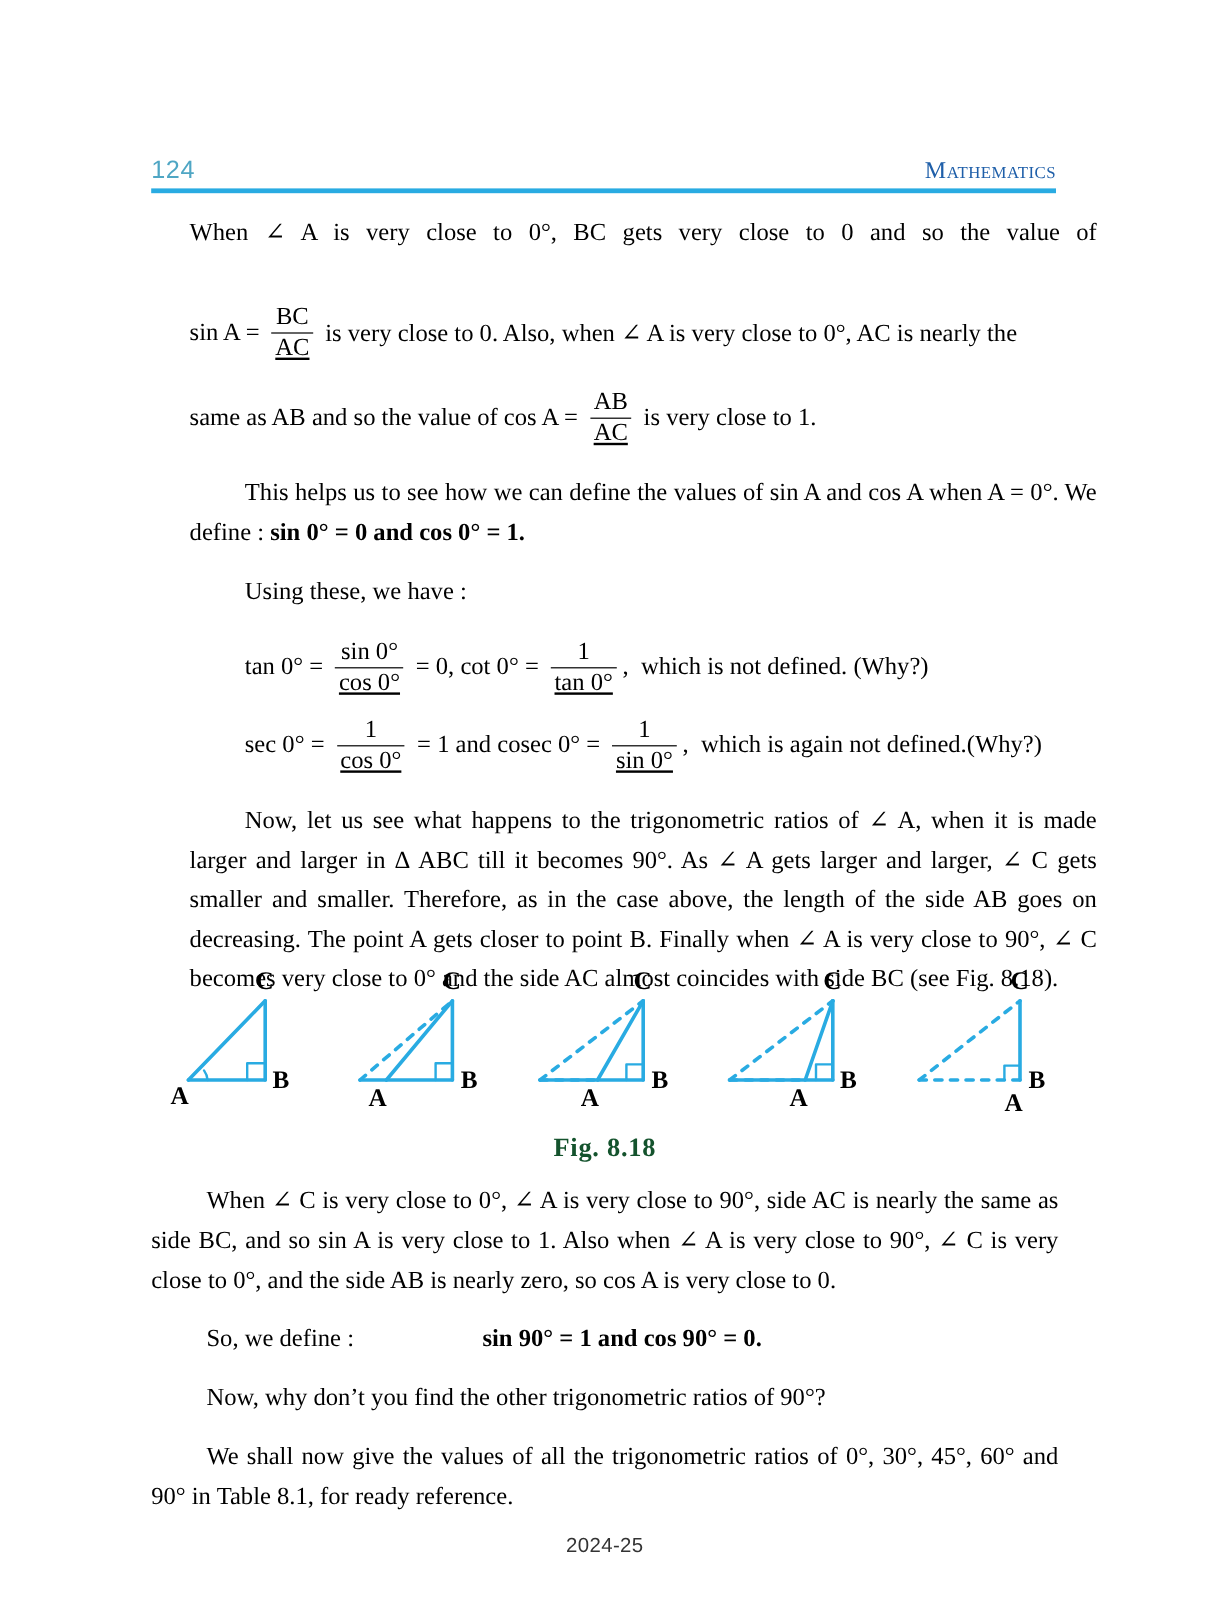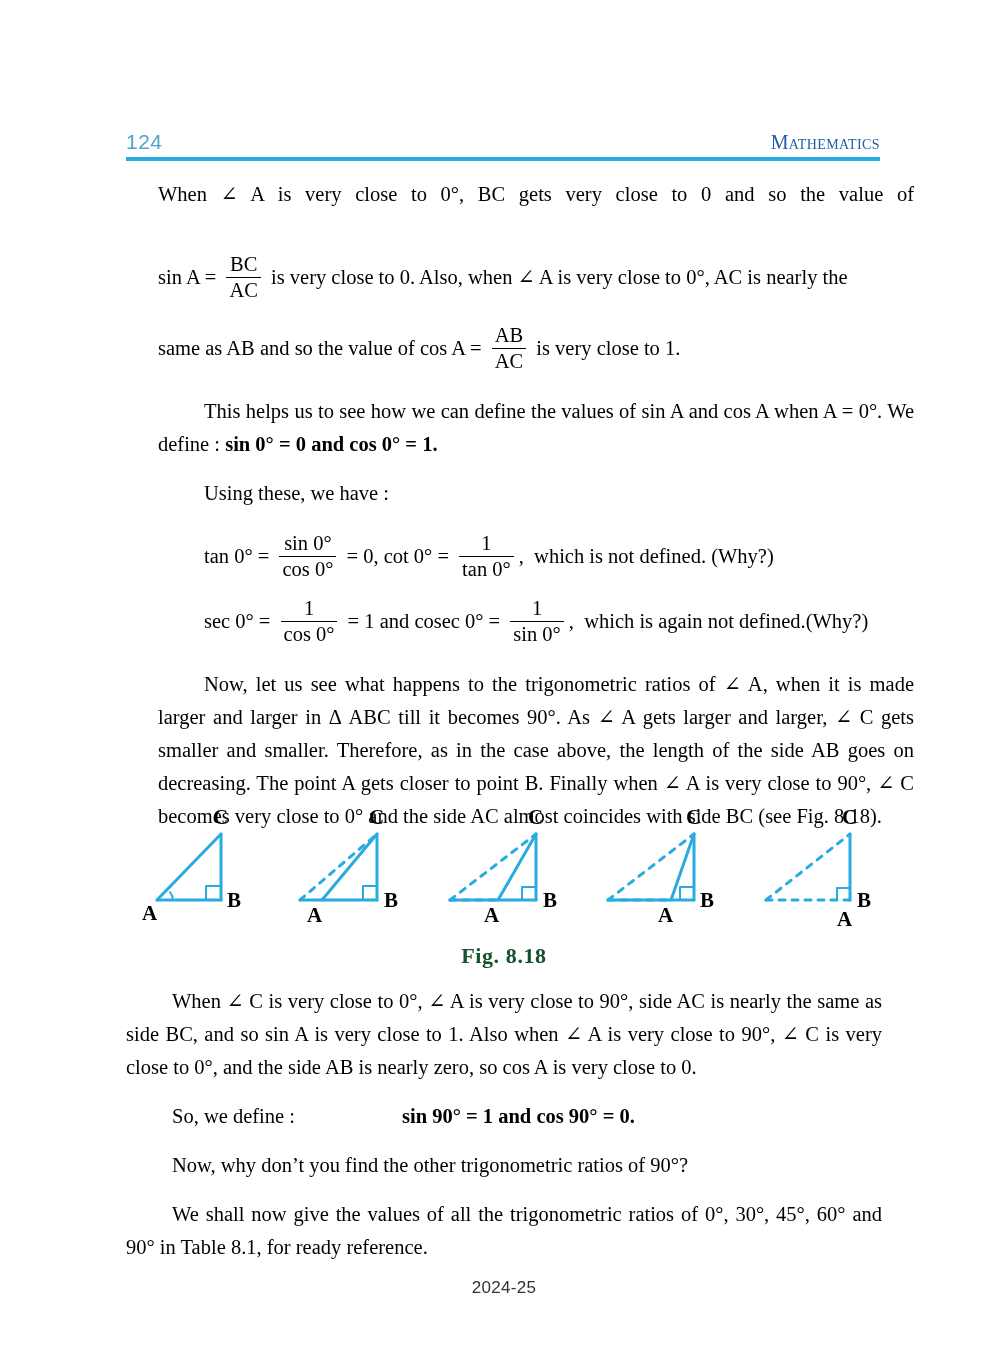--- a/index.html
+++ b/index.html
@@ -117,20 +117,21 @@
     line-height: 1.12;
   }
   .frac .num {
     padding: 0 3px 1px 3px;
     font-size: 20.5px;
   }
   .frac .den {
     padding: 1px 3px 0 3px;
     border-top: 1.4px solid #000;
     font-size: 20.5px;
+    text-decoration: underline;
   }
   .mi { white-space: pre; }
 
   
   .textfrac-line {
     display: flex;
     align-items: center;
     font-size: 20.5px;
     white-space: nowrap;
   }

